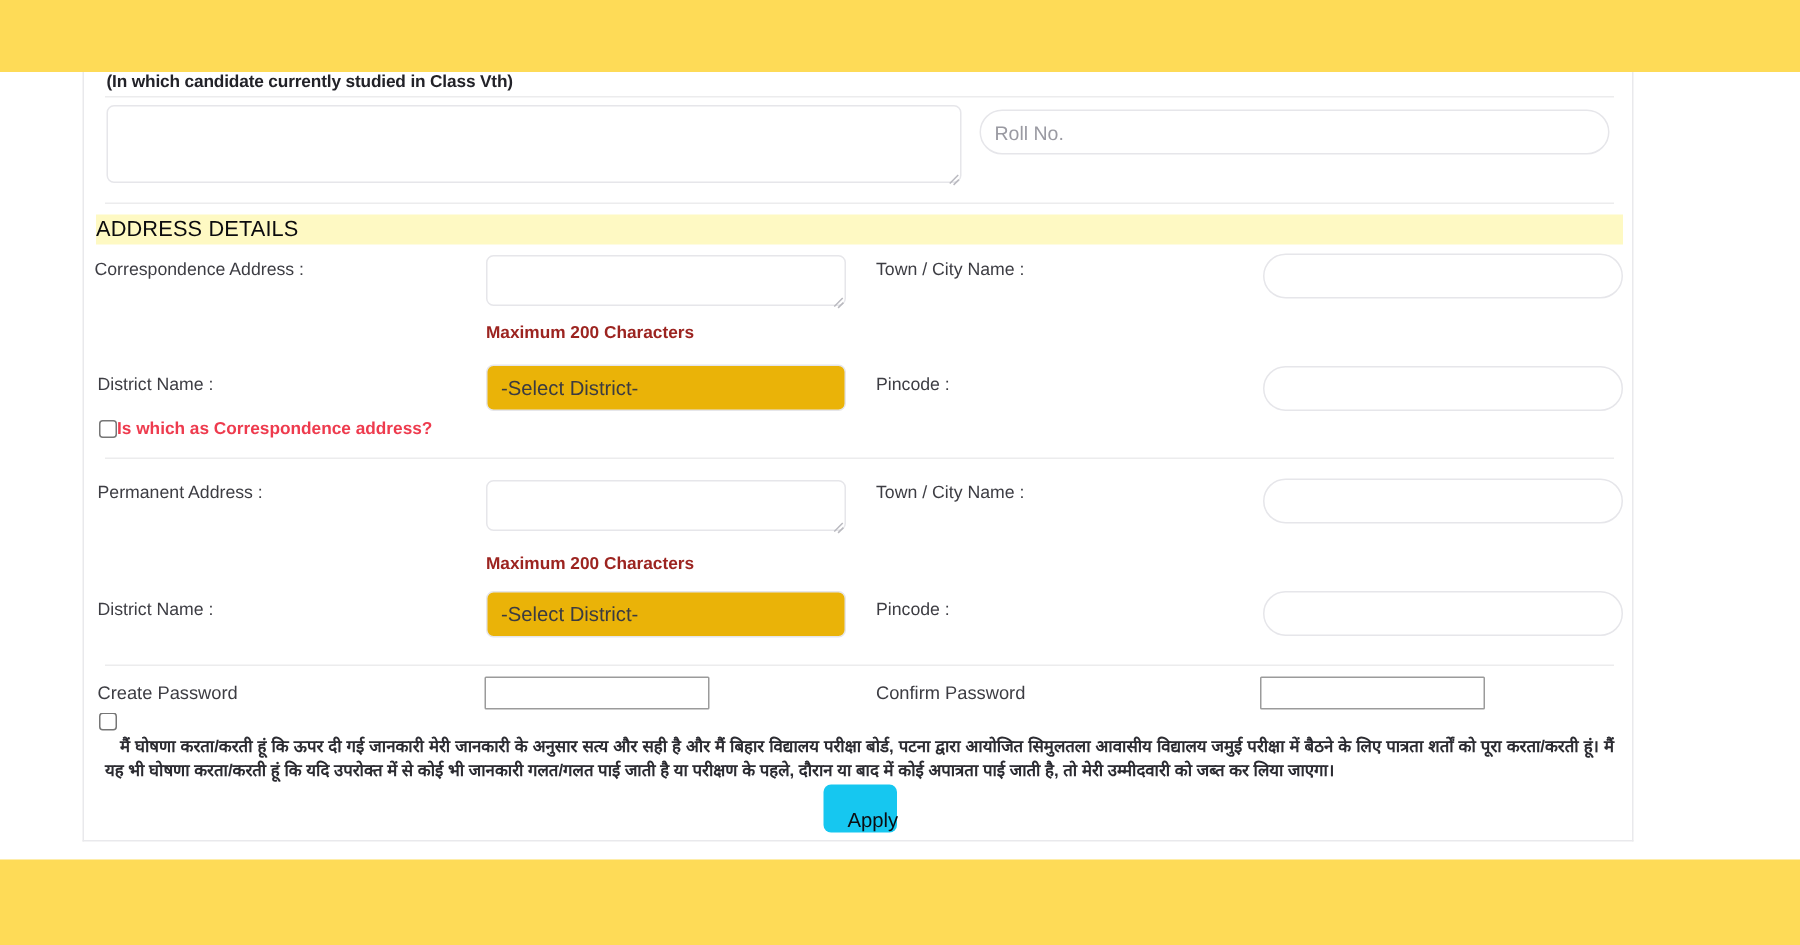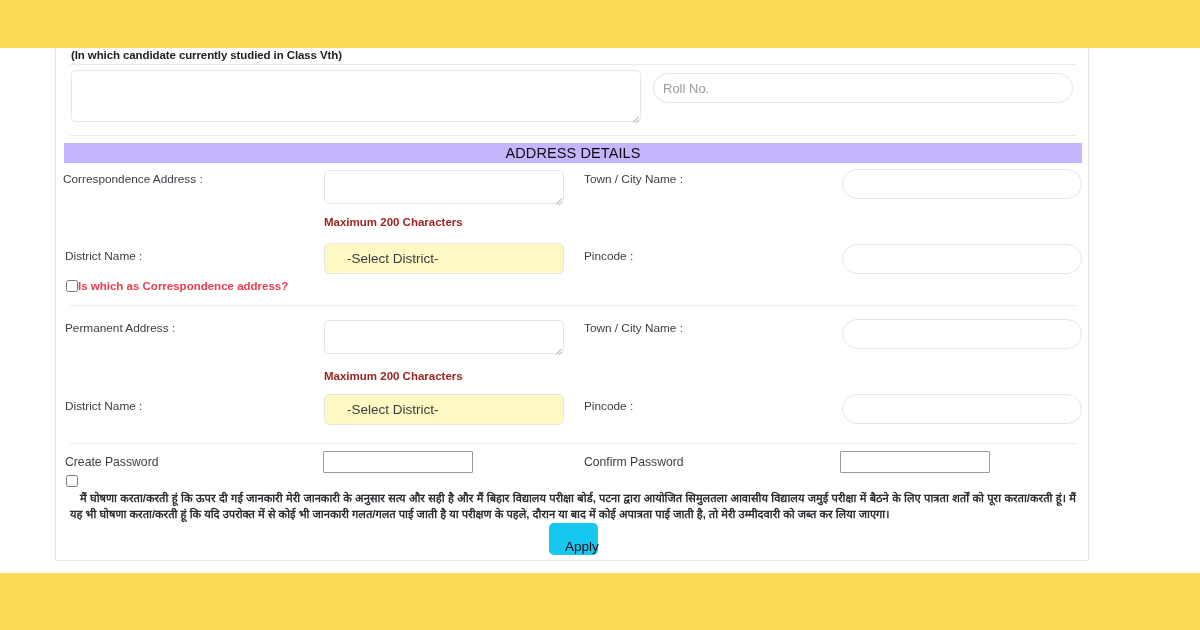--- a/index.html
+++ b/index.html
@@ -85,44 +85,43 @@
     position: absolute;
     font-size: 11.8px;
     color: #3d3d43;
     white-space: nowrap;
   }
 
   .banner {
     position: absolute;
     left: 8px; top: 95px;
     width: 1018px; height: 20px;
-    background: #c4b5fd;
+    background: #fef9c3;
     color: #0b0b0e;
     font-size: 14.5px;
-    text-align: center;
     line-height: 20px;
     letter-spacing: 0.1px;
   }
 
   .maxchars {
     position: absolute;
     font-size: 11.5px; font-weight: bold;
     color: #9c2420;
     white-space: nowrap;
   }
 
   .sel {
     position: absolute;
     border: 1px solid #e6e6ea;
     border-radius: 5px;
-    background: #fef9c3;
+    background: #eab308;
     font-family: "Liberation Sans", sans-serif;
     font-size: 13.5px;
     color: #3b3b41;
-    padding: 5px 22px;
+    padding: 5px 9px;
     -webkit-appearance: none;
     appearance: none;
     outline: none;
   }
 
   .chk {
     position: absolute;
     width: 12px; height: 12px;
     margin: 0; padding: 0;
   }

